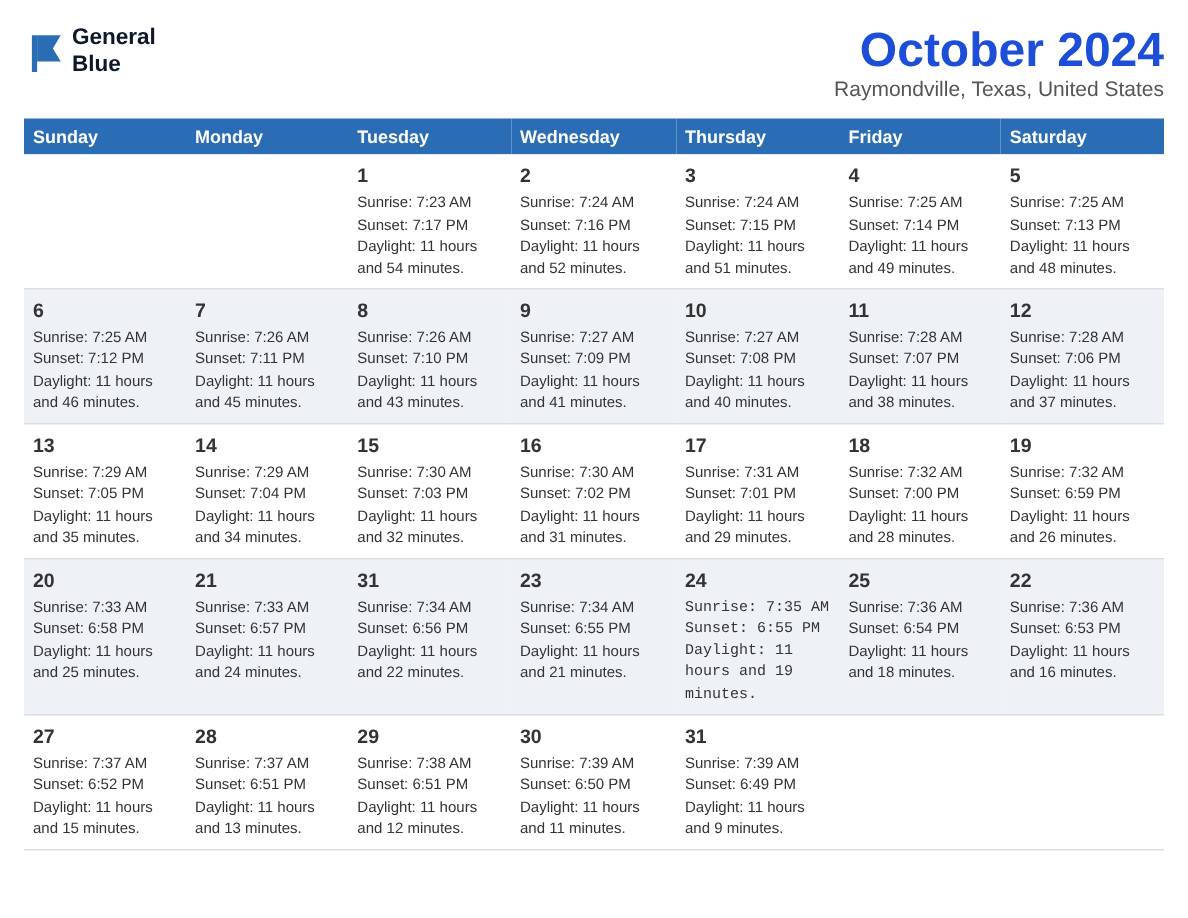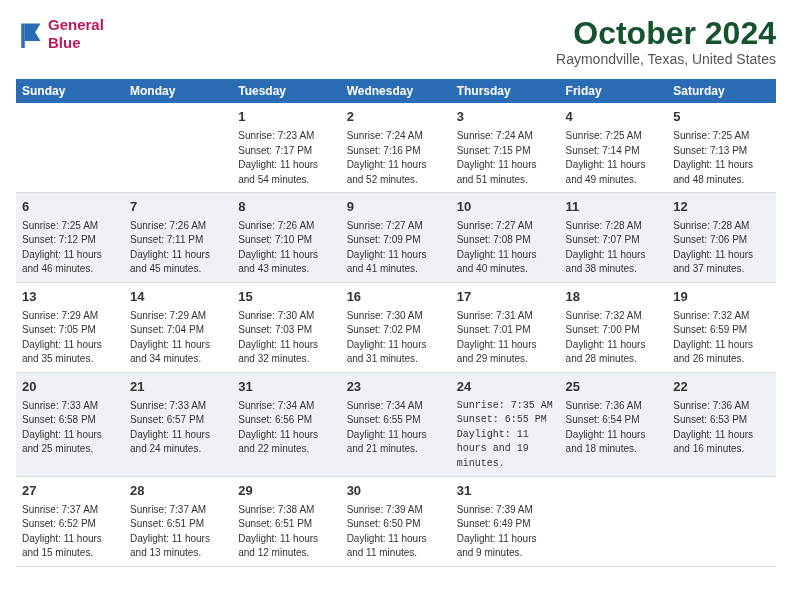--- a/index.html
+++ b/index.html
@@ -21,33 +21,33 @@
       align-items: center;
       gap: 4px;
     }
     .logo-text {
       font-size: 15px;
       font-weight: bold;
       color: #333;
       line-height: 1.2;
     }
     .logo-text span {
-      color: #be185d;
+      color: #0f172a;
     }
     .logo-icon {
       width: 28px;
       height: 28px;
     }
     .title-block {
       text-align: right;
     }
     .month-title {
       font-size: 32px;
       font-weight: bold;
-      color: #14532d;
+      color: #1d4ed8;
       line-height: 1.1;
     }
     .location {
       font-size: 14px;
       color: #555;
     }
     table {
       width: 100%;
       border-collapse: collapse;
       font-size: 11px;

